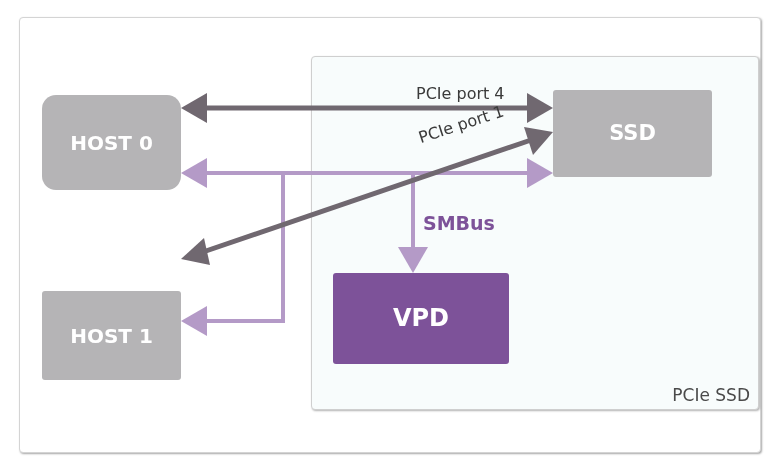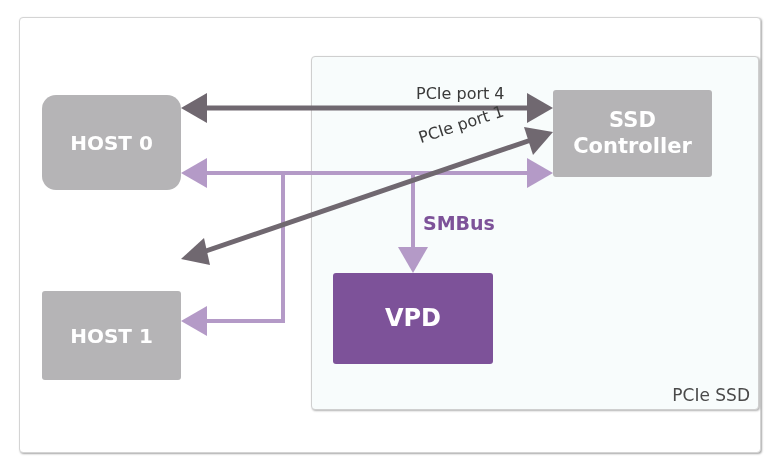--- a/index.html
+++ b/index.html
@@ -8,21 +8,21 @@
            border:1px solid #d4d4d4; border-radius:4px; box-shadow:1px 1px 2px rgba(0,0,0,0.35); box-sizing:border-box; }
   .ssd-panel { position:absolute; left:311px; top:56px; width:448px; height:354px; background:#f8fcfc;
                border:1px solid #cfcfcf; border-radius:4px; box-shadow:1px 1px 2px rgba(0,0,0,0.3); box-sizing:border-box; }
   .ssd-label { position:absolute; right:8px; bottom:4px; font-size:17px; color:#4a4a4a; }
   .box { position:absolute; display:flex; align-items:center; justify-content:center; text-align:center;
          color:#ffffff; font-weight:bold; border-radius:3px; line-height:1.2; }
   .gray { background:#b5b4b6; }
   .host0 { left:42px; top:95px; width:139px; height:95px; font-size:20px;border-radius:14px; }
   .host1 { left:42px; top:246px; width:139px; height:89px; font-size:20px;margin-top:45px; }
   .ctrl { left:553px; top:90px; width:159px; height:87px; font-size:21px; }
-  .eeprom { left:333px; top:273px; width:160px; height:91px; font-size:24px; background:#7d5299; }
+  .eeprom { left:333px; top:273px; width:176px; height:91px; font-size:24px; background:#7d5299; }
   svg.lines { position:absolute; left:0; top:0; }
   .label { position:absolute; font-size:16px; color:#3a3a3a; white-space:nowrap; }
   .smbus { position:absolute; left:423px; top:212px; font-size:19px; font-weight:bold; color:#7d5299; }
 </style>
 </head>
 <body>
 
 <div class="frame"></div>
 
 <div class="ssd-panel">
@@ -57,21 +57,20 @@
 
 <div class="box gray host0">
   <span>HOST 0</span>
 </div>
 <div class="box gray host1">
   <span>HOST 1</span>
 </div>
 <div class="box gray ctrl">
   <div>
     <div>SSD</div>
-    <div>Controller</div>
   </div>
 </div>
 <div class="box eeprom">
   <div>
     <div>VPD</div>
   </div>
 </div>
 
 <span class="label" style="left:416px; top:84px;">PCIe port 4</span>
 <span class="label" style="left:422px; top:128px; transform:rotate(-18deg); transform-origin:left bottom;">PCIe port 1</span>

